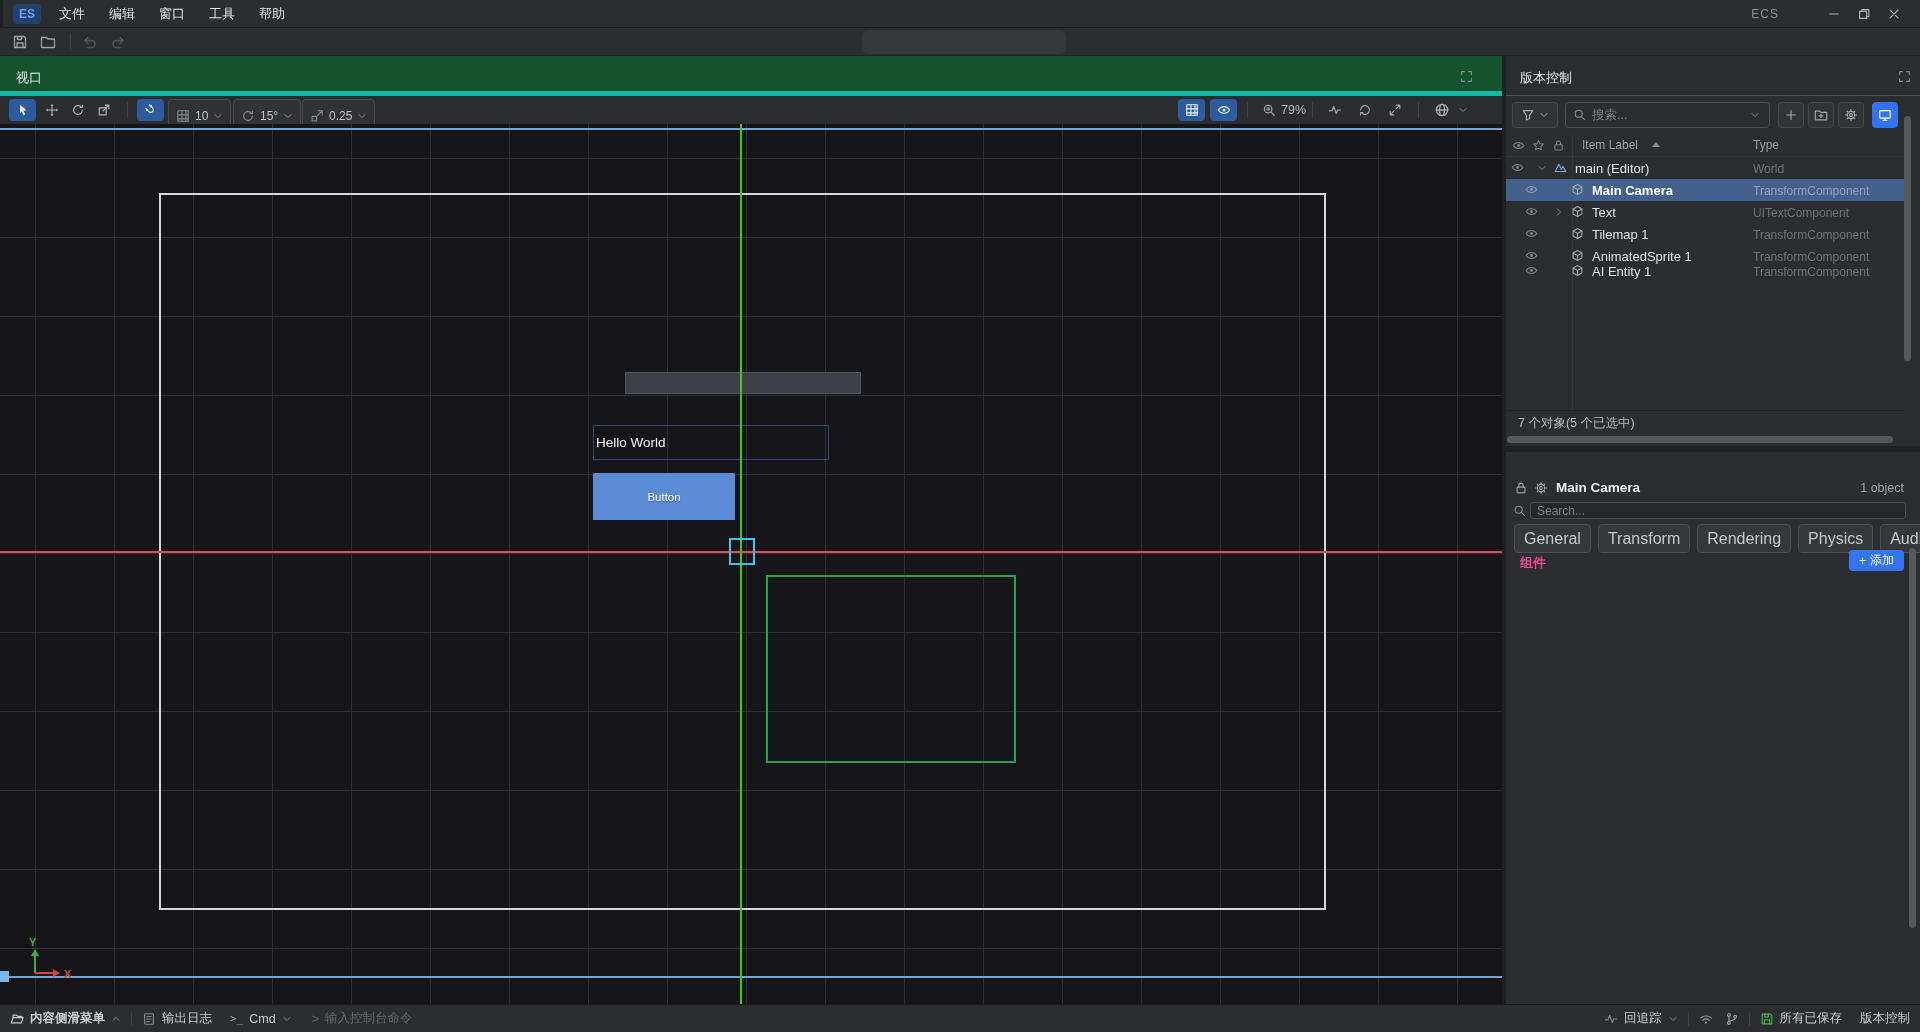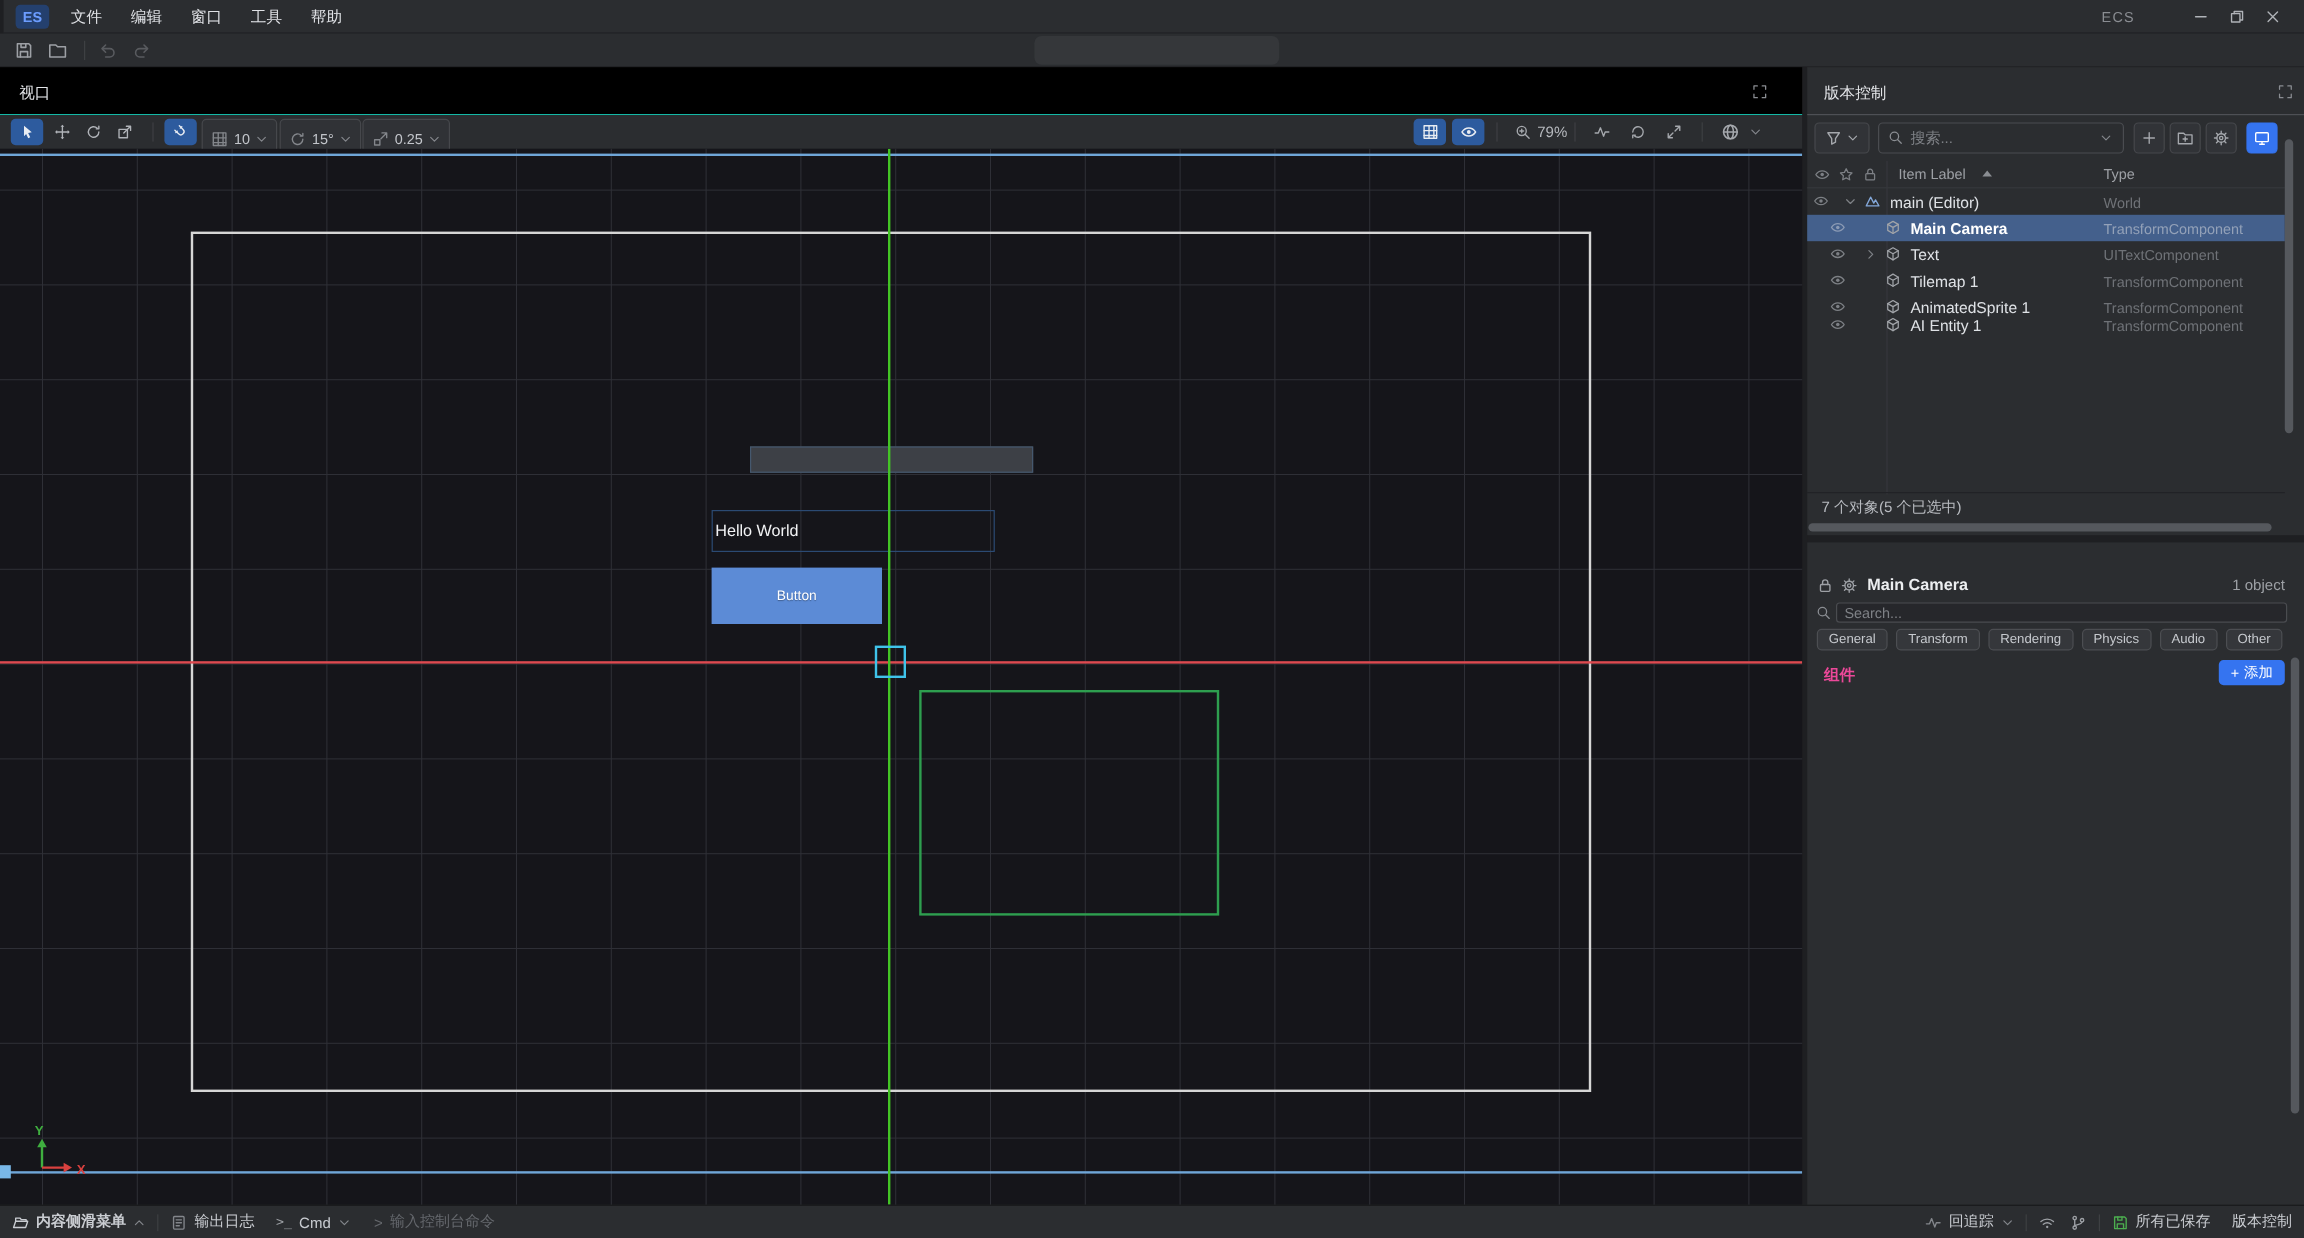--- a/index.html
+++ b/index.html
@@ -23,21 +23,21 @@
   .menu-item { padding:0 12px; line-height:28px; color:#dfe1e5; cursor:default; }
   #tb-right { margin-left:auto; display:flex; align-items:center; margin-right:14px; }
   #win-tag { color:#8a8d92; font-size:12px; letter-spacing:1px; margin-right:40px; }
   .win-btn { width:30px; height:24px; display:flex; align-items:center; justify-content:center; color:#b0b3b8; }
 
   
   #toolbar { position:absolute; left:0; top:28px; width:1920px; height:28px; background:#2b2d30; border-bottom:1px solid #222326; color:#9da0a5; }
   #playgroup { position:absolute; left:862px; top:2px; width:204px; height:24px; background:#35373a; border-radius:6px; display:flex; align-items:center; }
 
   
-  #vp-header { position:absolute; left:0; top:56px; width:1502px; height:40px; background:#000000; border-bottom:1px solid #14b8a6; }
+  #vp-header { position:absolute; left:0; top:56px; width:1502px; height:40px; background:#14532d; border-bottom:5px solid #14b8a6; }
   #vp-title { position:absolute; left:16px; top:13px; font-size:13px; color:#e4e6e9; }
   #vp-toolbar { position:absolute; left:0; top:96px; width:1502px; height:28px; background:#2b2d30; color:#a5a8ad; }
   .tool-btn { position:absolute; top:3px; width:27px; height:22px; border-radius:4px; display:flex; align-items:center; justify-content:center; color:#b0b3b8; }
   .tool-btn.active { background:#2d5b9e; color:#e8ecf2; }
   .vt-group { position:absolute; top:3px; height:34px; border:1px solid #46484c; background:#303236; border-radius:4px; display:flex; align-items:center; gap:5px; padding:0 7px; color:#c2c5ca; font-size:12px; }
   .vdiv-line { position:absolute; top:6px; width:1px; height:16px; background:#3e4043; }
 
   
   #canvas { position:absolute; left:0; top:124px; width:1502px; height:880px; background-color:#15151a;
     background-image:linear-gradient(to right,#2e2f36 1px,transparent 1px),linear-gradient(to bottom,#2e2f36 1px,transparent 1px);
@@ -78,21 +78,21 @@
   .sb-v { position:absolute; background:#55585d; border-radius:4px; }
 
   #insp { position:absolute; left:1506px; top:452px; width:414px; height:552px; background:#2b2d30; overflow:hidden; }
   #insp-header { position:absolute; left:0; top:0; width:414px; height:26px; }
   #insp-obj-row { position:absolute; left:0; top:26px; width:414px; height:22px; color:#9da0a5; }
   #insp-obj-name { position:absolute; left:50px; top:2px; font-weight:bold; font-size:13.5px; color:#eceef0; }
   #insp-obj-count { position:absolute; right:16px; top:3px; font-size:12.5px; color:#9da0a5; }
   #insp-search { position:absolute; left:24px; top:50px; width:376px; height:17px; background:#26272b; border:1px solid #4a4c50; border-radius:3px; color:#bfc2c7; font-size:12px; padding:0 6px; outline:none; font-family:"Liberation Sans",sans-serif; }
   #insp-search::placeholder { color:#7e8186; }
   #insp-tabs { position:absolute; left:8px; top:72px; display:flex; gap:7px; }
-  .tab { height:18px; padding:0 9px; border:1px solid #4c4e52; border-radius:4px; background:#35373b; color:#c6c9ce; font-size:11px; display:flex; align-items:center; }
+  .tab { height:29px; padding:0 9px; border:1px solid #4c4e52; border-radius:4px; background:#35373b; color:#c6c9ce; font-size:16px; display:flex; align-items:center; }
   #comp-label { position:absolute; left:14px; top:102px; font-weight:bold; font-size:13px; color:#ec4899; }
   #add-btn { position:absolute; right:16px; top:98px; height:21px; padding:0 10px; background:#3574f0; border-radius:4px; color:#fff; font-size:12px; display:flex; align-items:center; gap:4px; }
 
   
   #statusbar { position:absolute; left:0; top:1004px; width:1920px; height:28px; background:#2b2d30; border-top:1px solid #1a1b1d; display:flex; align-items:center; font-size:12.5px; color:#c9ccd1; }
   .sb-divider { width:1px; height:14px; background:#3e4043; margin:0 10px; }
   .sb-item { display:flex; align-items:center; gap:6px; }
   .ph-text { color:#64676c; }
 </style>
 </head>

